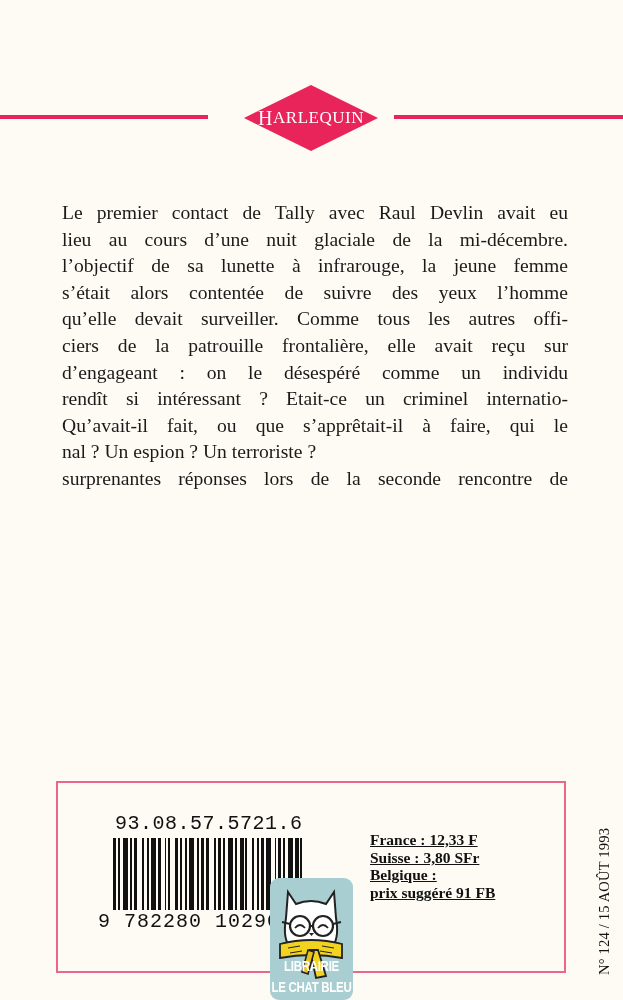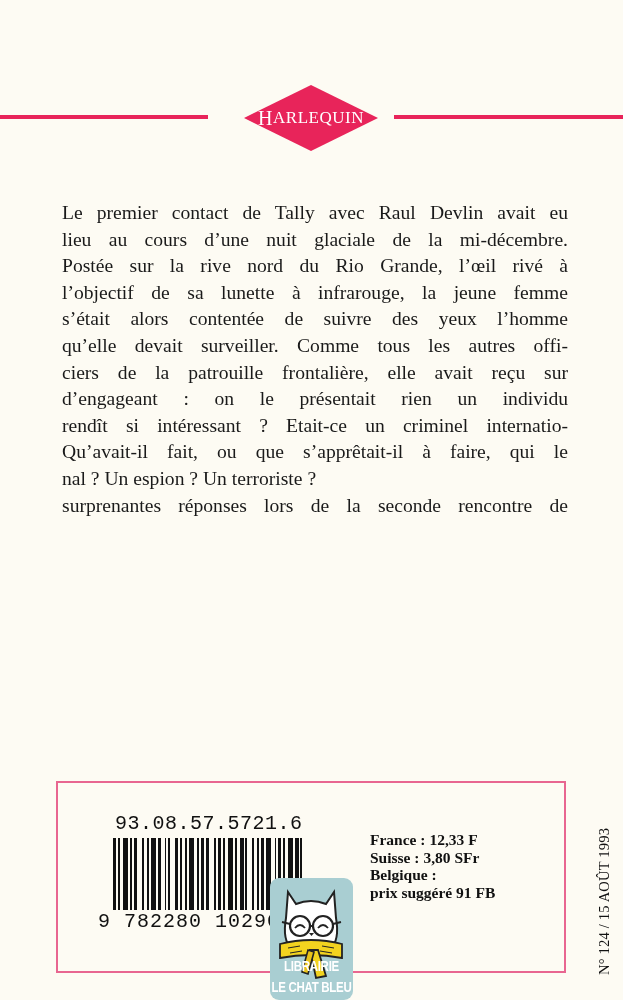--- a/index.html
+++ b/index.html
@@ -52,21 +52,21 @@
   .isbn-bottom {
     position: absolute; left: 98px; top: 910px;
     font-family: "Liberation Mono", "DejaVu Sans Mono", monospace;
     font-size: 20px; letter-spacing: 1px; color: #111;
   }
   .prices {
     position: absolute; left: 370px; top: 831px;
     font-family: "Liberation Serif", serif; font-weight: bold;
     font-size: 15.5px; line-height: 17.5px; color: #111;
   }
-  .prices div { white-space: nowrap; }
+  .prices div { white-space: nowrap; text-decoration: underline; }
   .issue {
     position: absolute; left: 596px; top: 975px;
     transform-origin: 0 0; transform: rotate(-90deg);
     font-family: "Liberation Serif", serif; font-size: 14.5px;
     white-space: nowrap; color: #111; letter-spacing: 0.2px;
   }
   .badge {
     position: absolute; left: 270px; top: 878px; width: 83px; height: 122px;
     background: #a9ced2; border-radius: 9px 9px 9px 9px;
     overflow: hidden;
@@ -92,26 +92,25 @@
   </svg>
   <div class="logo-text">
     <span class="big">H</span>
       <span>ARLEQUIN</span>
   </div>
 </div>
 
 <div class="blurb">
   <span class="line">Le premier contact de Tally avec Raul Devlin avait eu</span>
   <span class="line">lieu au cours d’une nuit glaciale de la mi-décembre.</span>
-  <span class="line">Postée sur la rive nord du Rio Grande, l’œil rivé à</span>
   <span class="line">l’objectif de sa lunette à infrarouge, la jeune femme</span>
   <span class="line">s’était alors contentée de suivre des yeux l’homme</span>
   <span class="line">qu’elle devait surveiller. Comme tous les autres offi-</span>
   <span class="line">ciers de la patrouille frontalière, elle avait reçu sur</span>
-  <span class="line">d’engageant : on le présentait rien un individu</span>
+  <span class="line">d’engageant : on le désespéré comme un individu</span>
   <span class="line">rendît si intéressant ? Etait-ce un criminel internatio-</span>
   <span class="line">Qu’avait-il fait, ou que s’apprêtait-il à faire, qui le</span>
   <span class="line last">nal ? Un espion ? Un terroriste ?</span>
   <span class="line">surprenantes réponses lors de la seconde rencontre de</span>
 </div>
 
 <div class="price-box"></div>
 <div class="isbn-top">93.08.57.5721.6</div>
 <div class="barcode" id="barcode">
     <span style="width: 3.44643px; background: rgb(17, 17, 17);"></span>

